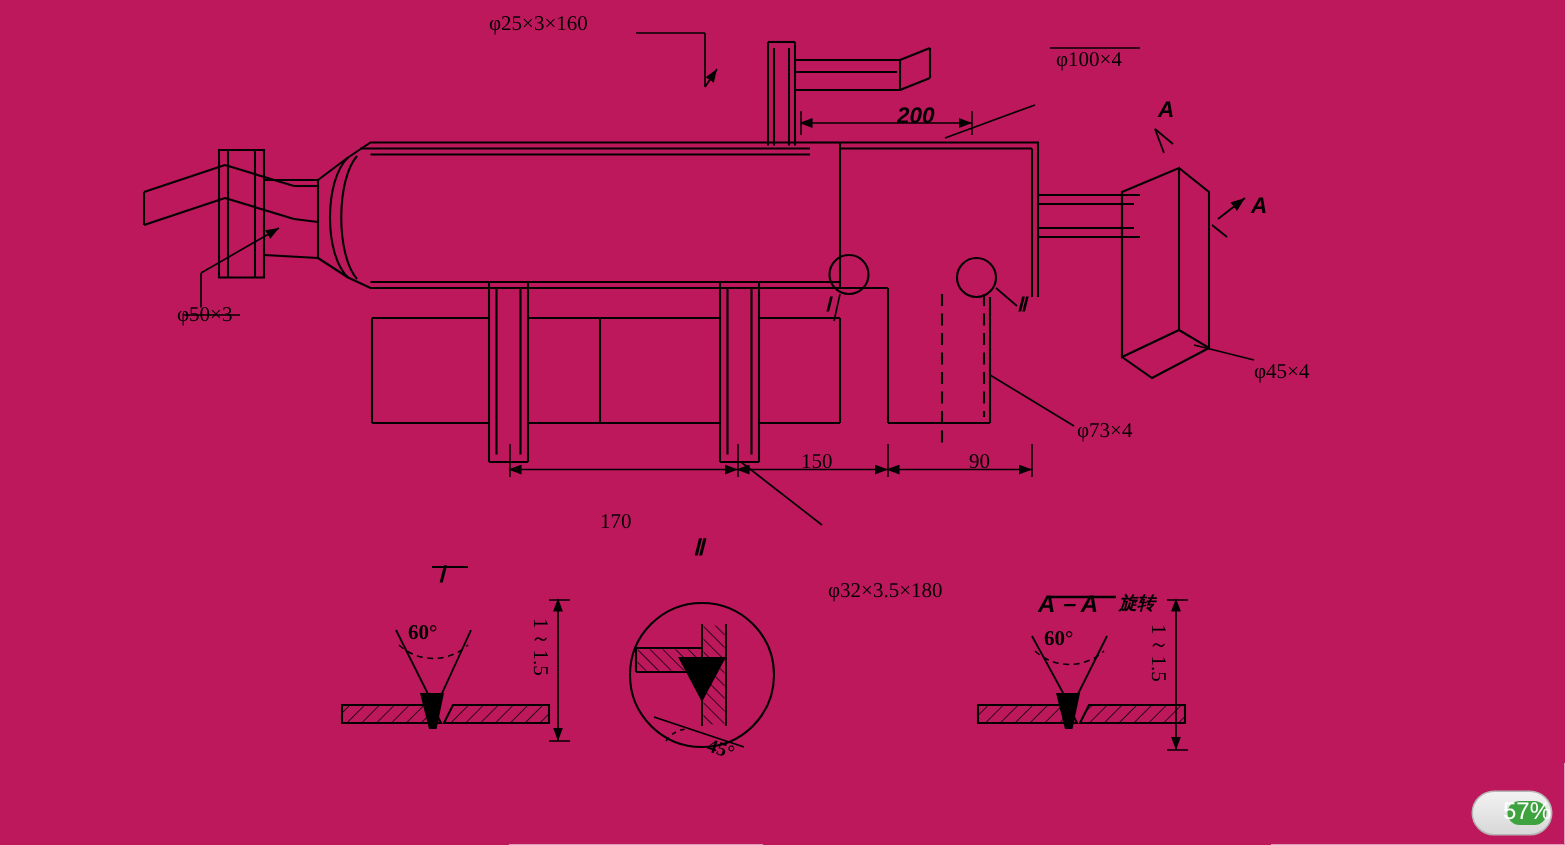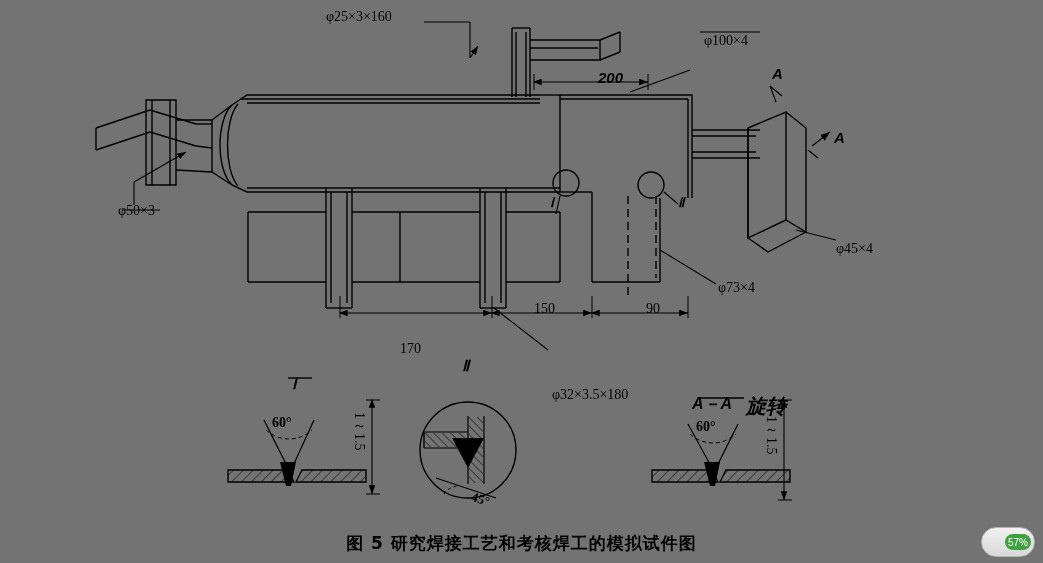--- a/index.html
+++ b/index.html
@@ -7,21 +7,21 @@
     padding: 0;
     background: #ffffff;
   }
   body {
     font-family: "Liberation Sans", sans-serif;
   }
   #page {
     position: relative;
     width: 1043px;
     height: 563px;
-    background: #737373;
+    background: #be185d;
     overflow: hidden;
   }
   #drawing-svg {
     position: absolute;
     left: 0;
     top: 0;
     width: 1043px;
     height: 563px;
   }
   .lbl {
@@ -69,21 +69,21 @@
     justify-content: flex-end;
     padding-right: 3px;
     box-sizing: border-box;
   }
   #zoom-badge .pct {
     width: 26px;
     height: 16px;
     border-radius: 12px;
     background: #3ea33e;
     color: #ffffff;
-    font-size: 10px;
+    font-size: 16px;
     font-family: "Liberation Sans", sans-serif;
     display: flex;
     align-items: center;
     justify-content: center;
   }
 </style>
 </head>
 <body>
 
 <div id="page">
@@ -294,23 +294,22 @@
   <div class="lbl" style="left:646px; top:302px;">90</div>
 
   <div class="lbl bold sans" style="left:292px; top:376px; font-size:15px;">Ⅰ</div>
   <div class="lbl bold" style="left:272px; top:416px; font-size:14px;">60°</div>
   <div class="lbl vert" style="left:352px; top:412px; font-size:14px;">1～1.5</div>
 
   <div class="lbl bold sans" style="left:462px; top:358px; font-size:15px;">Ⅱ</div>
   <div class="lbl bold" style="left:474px; top:490px; font-size:13px; transform:rotate(18deg); transform-origin:left top;">45°</div>
 
   <div class="lbl bold sans" style="left:692px; top:396px; font-size:16px; letter-spacing:0.5px;">A－A</div>
-  <div class="lbl bold sans" style="left:746px; top:396px; font-size:20px;">旋转</div>
+  <div class="lbl bold sans" style="left:746px; top:396px; font-size:12px;">旋转</div>
   <div class="lbl bold" style="left:696px; top:420px; font-size:14px;">60°</div>
   <div class="lbl vert" style="left:764px; top:416px; font-size:14px;">1～1.5</div>
 
-  <div class="caption">图 5  研究焊接工艺和考核焊工的模拟试件图</div>
 
   <div id="zoom-badge">
     <div class="pct">57%</div>
   </div>
 
 </div>
 
 </body></html>

